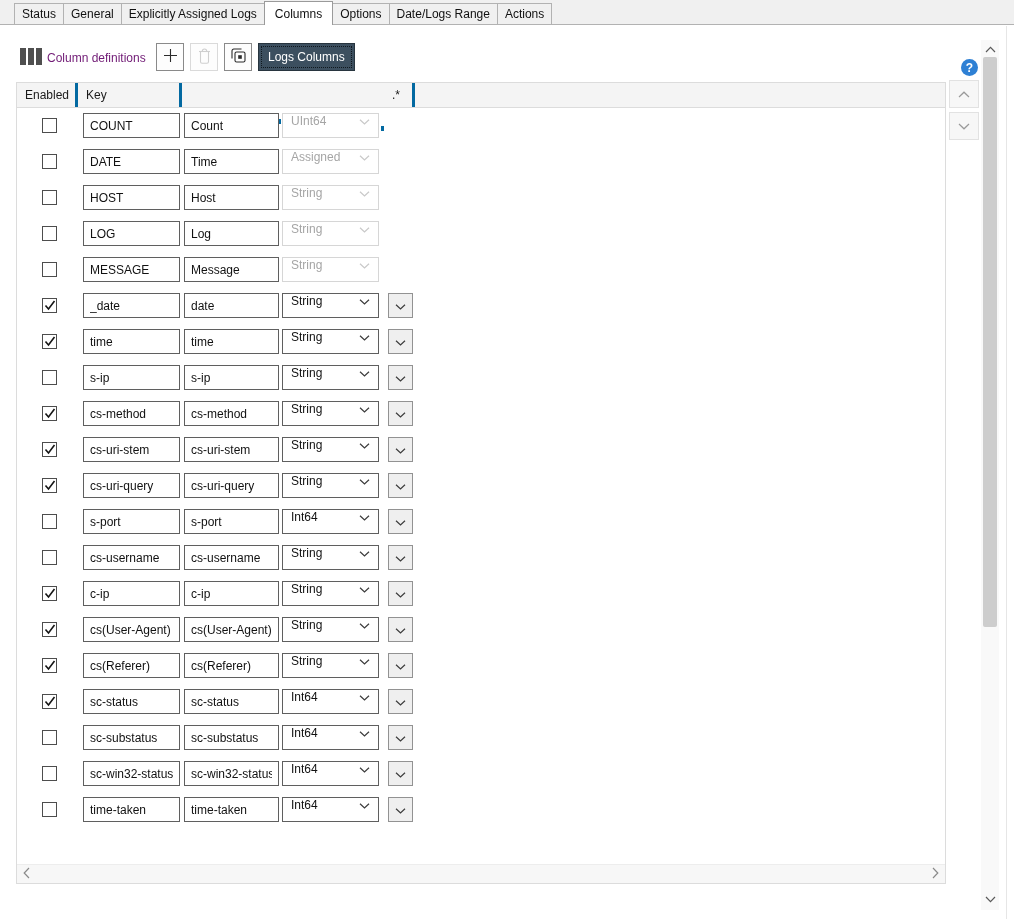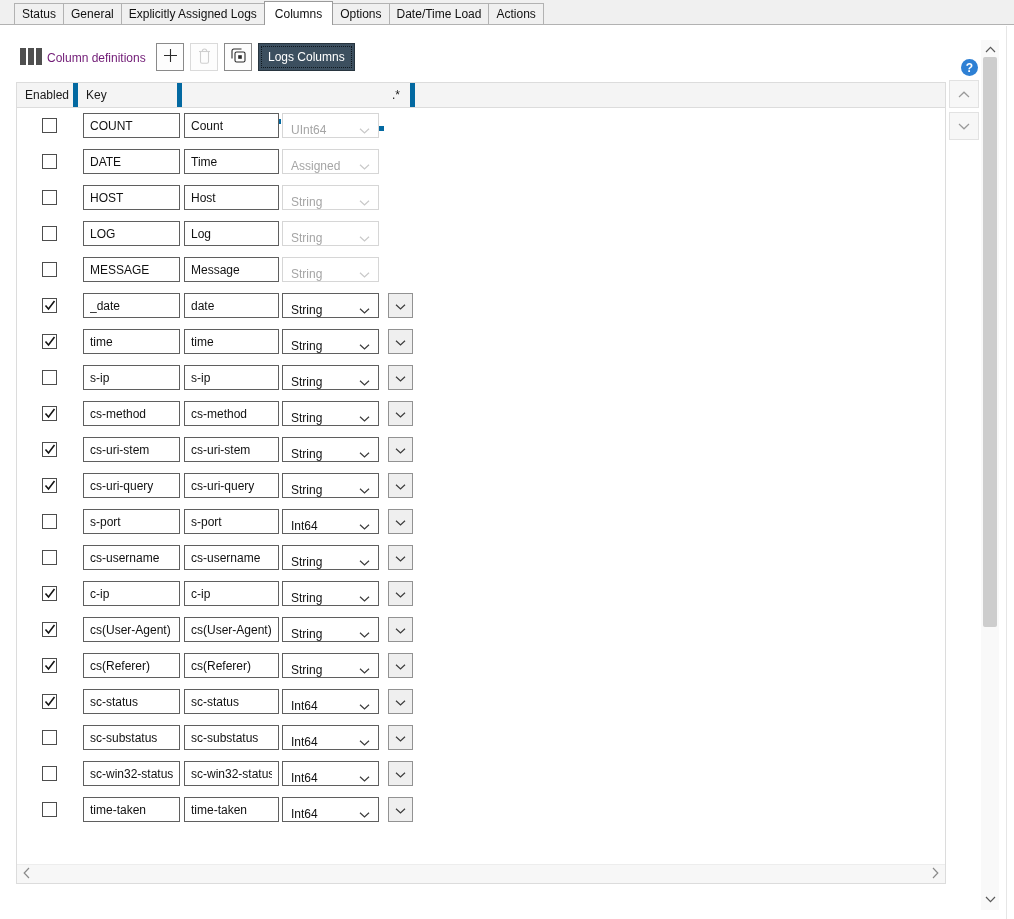--- a/index.html
+++ b/index.html
@@ -51,40 +51,40 @@
     background:#f7f7f7;border:1px solid #e2e2e2;color:#9a9a9a;
     display:flex;align-items:center;justify-content:center;
   }
   #mvup{top:80px} #mvdown{top:112px}
   
   #grid{
     position:absolute;left:16px;top:82px;width:930px;height:802px;
     box-sizing:border-box;border:1px solid #dcdcdc;background:#fff;
   }
   #grid-header{display:flex;height:25px;background:#f4f4f4;border-bottom:1px solid #dcdcdc;box-sizing:border-box}
-  .hcell{box-sizing:border-box;border-right:5px solid #0369a1;padding:5px 0 0 8px;color:#1a1a1a;overflow:hidden;white-space:nowrap}
+  .hcell{box-sizing:border-box;border-right:3px solid #0369a1;padding:5px 0 0 8px;color:#1a1a1a;overflow:hidden;white-space:nowrap}
   .hfill{flex:1;border-right:none}
   #rows{position:relative}
   .row{position:relative;height:36px}
   .cb{
     position:absolute;left:25px;top:10px;width:15px;height:15px;box-sizing:border-box;
     border:1px solid #4d4d4d;background:#fff;
     display:flex;align-items:center;justify-content:center;
   }
   .txt{
     position:absolute;top:5px;height:25px;box-sizing:border-box;
     border:1px solid #5f5f5f;padding:0 6px;background:#fff;color:#111;
     font-family:"Liberation Sans",sans-serif;font-size:12px;outline:none;
   }
   .txt.key{left:66px;width:97px}
   .txt.nm{left:167px;width:95px}
   .combo{
     position:absolute;left:265px;top:5px;width:97px;height:25px;box-sizing:border-box;
     border:1px solid #5f5f5f;background:#fff;color:#111;
-    display:flex;align-items:flex-end;justify-content:space-between;padding:0 8px;
+    display:flex;align-items:flex-start;justify-content:space-between;padding:0 8px;
   }
   .combo svg{color:#3c3c3c}
   .combo.disabled{border-color:#d6d6d6;color:#a5a5a5}
   .combo.disabled svg{color:#c9c9c9}
   .extra{
     position:absolute;left:371px;top:5px;width:25px;height:25px;box-sizing:border-box;
     border:1px solid #929292;background:#efefef;color:#3c3c3c;
     display:flex;align-items:center;justify-content:center;
   }
   
@@ -101,21 +101,21 @@
 </style>
 </head>
 <body>
 
 <div id="tabstrip">
     <div class="tab">Status</div>
     <div class="tab">General</div>
     <div class="tab">Explicitly Assigned Logs</div>
     <div class="tab active">Columns</div>
     <div class="tab">Options</div>
-    <div class="tab">Date/Time Load</div>
+    <div class="tab">Date/Logs Range</div>
     <div class="tab">Actions</div>
   </div>
 
 <span id="colicon">
     <i></i>
     <i></i>
     <i></i>
   </span>
 <span id="tb-title">Column definitions</span>
 

